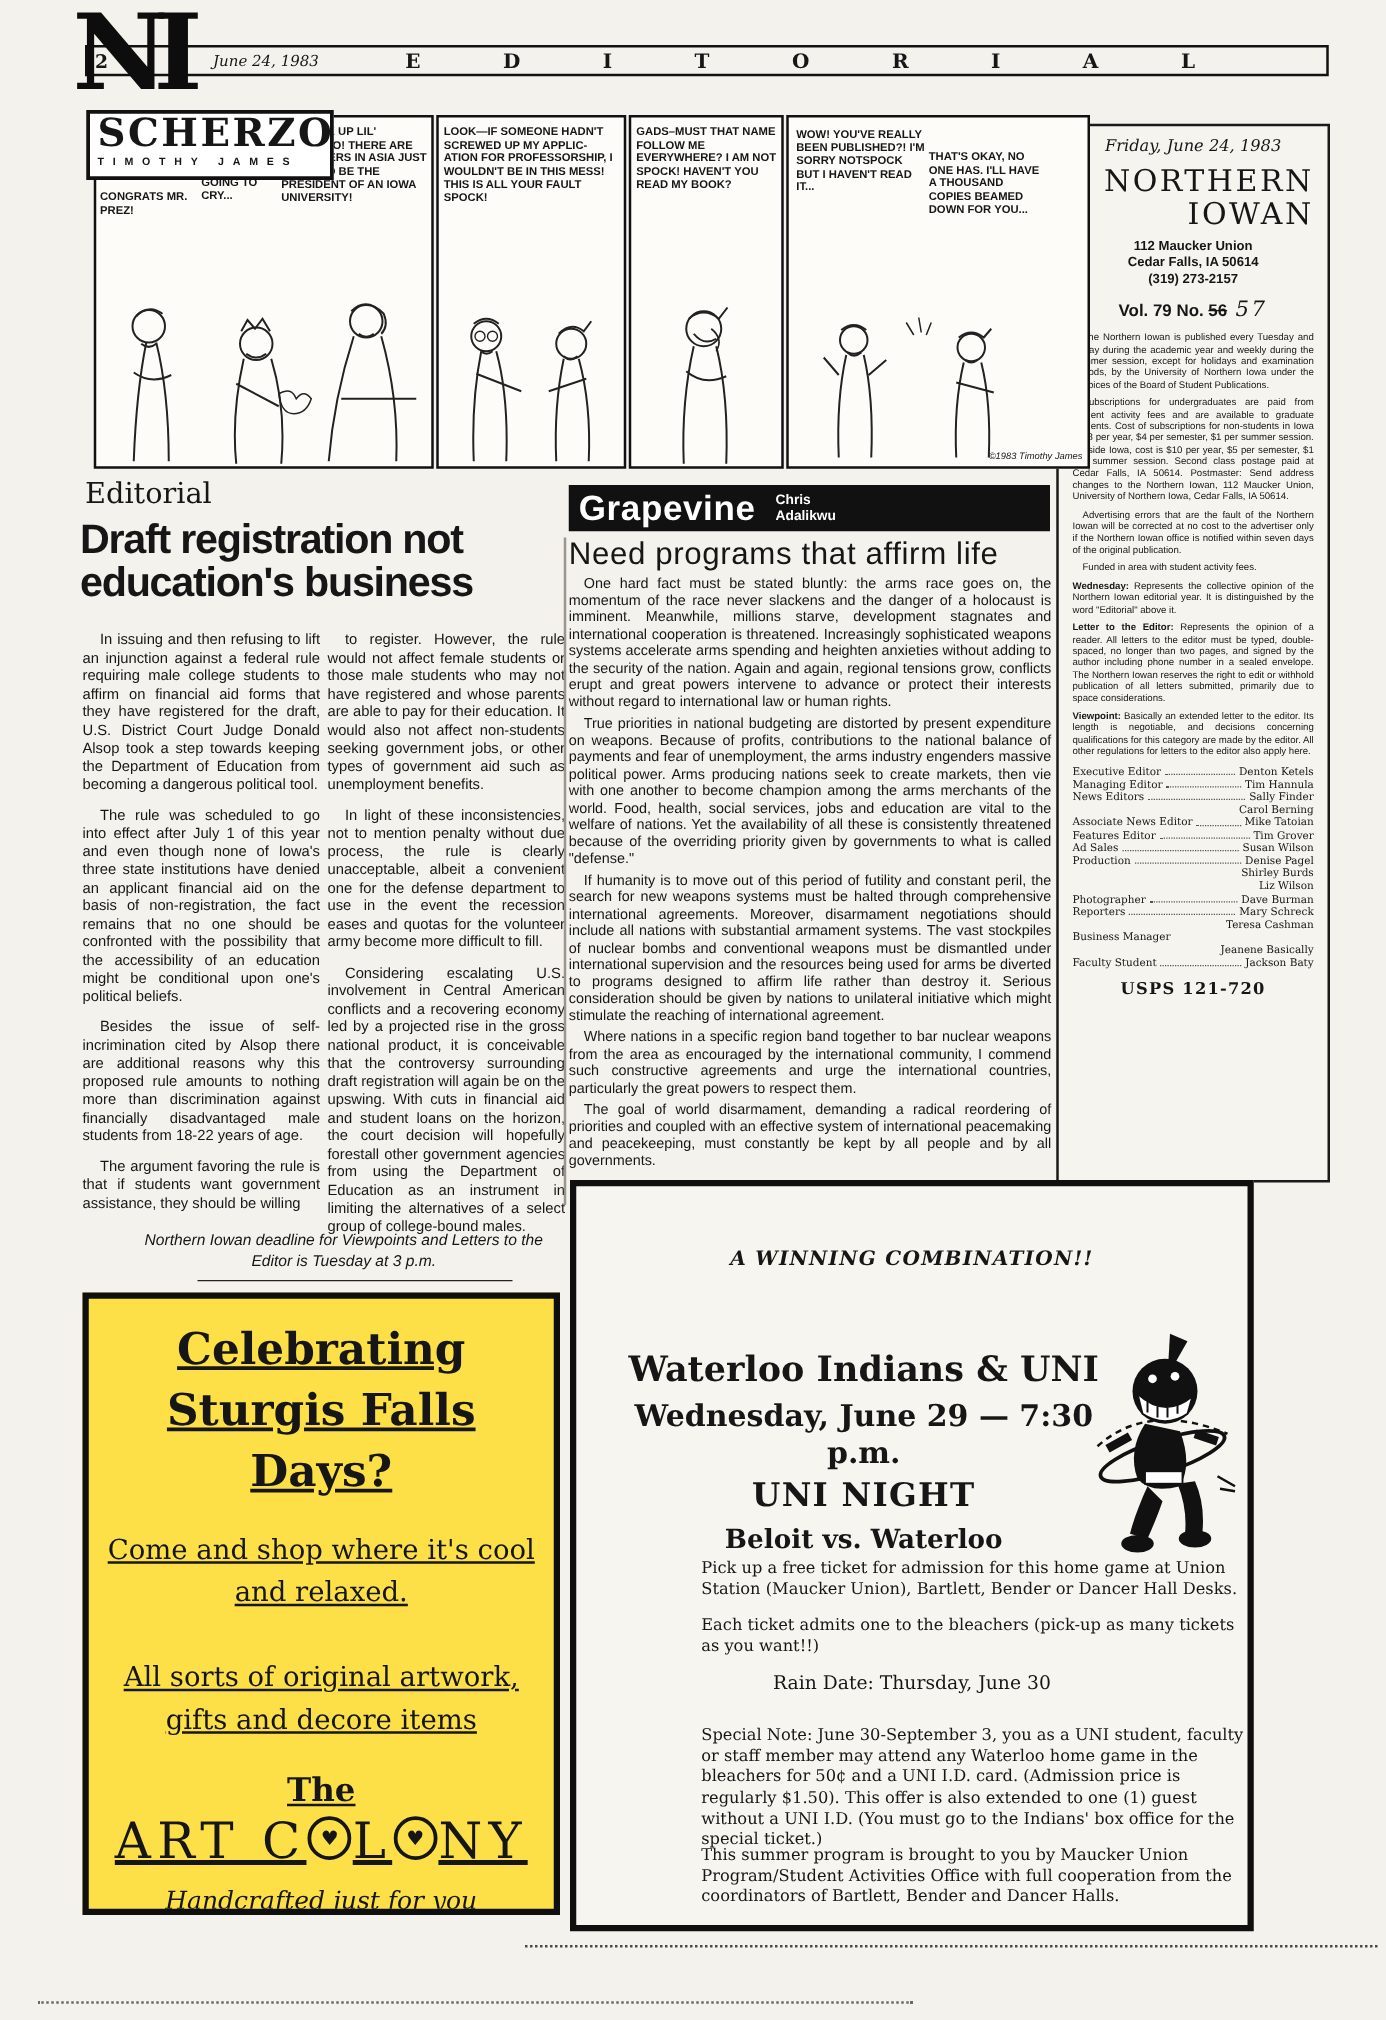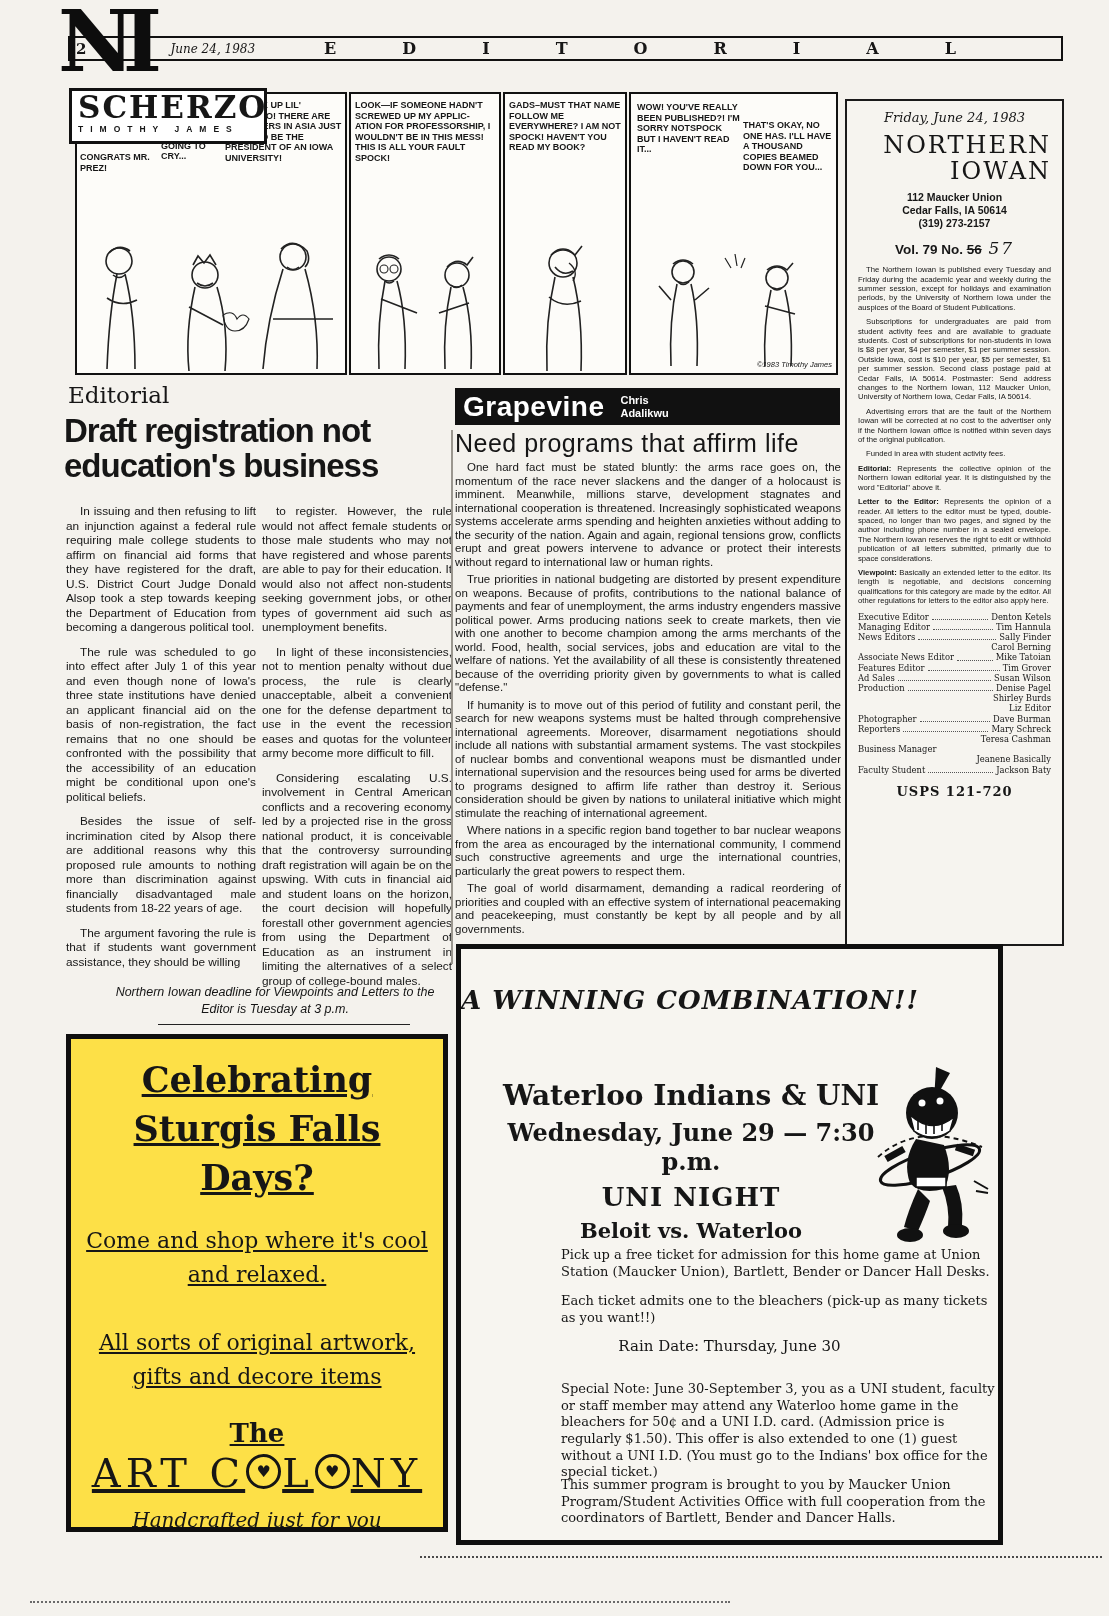--- a/index.html
+++ b/index.html
@@ -24,21 +24,21 @@
   .banner-title {
     flex:1; text-align:center; font-family:"DejaVu Serif", serif; font-weight:bold;
     font-size:16px; letter-spacing:66px; white-space:nowrap; overflow:hidden; margin-left:30px;
   }
   
   .comic { position:absolute; left:75px; top:92px; width:763px; height:283px; z-index:1; }
   .panel { position:absolute; top:0; height:283px; border:2.5px solid #111; background:#fdfcf9; box-sizing:border-box; }
   .panel-1 { left:0; width:272px; }
   .panel-2 { left:274px; width:152px; }
   .panel-3 { left:428px; width:124px; }
-  .panel-4 { left:554px; width:209px; }
+  .panel-4 { left:554px; width:243px; }
   .scherzo-box {
     position:absolute; left:-6px; top:-4px; width:198px; height:56px; z-index:4;
     background:#fff; border:3px solid #111; box-sizing:border-box; padding:1px 6px 0;
   }
   .scherzo-title { font-family:"DejaVu Serif", serif; font-weight:bold; font-size:31px; line-height:1.0; letter-spacing:2px; }
   .scherzo-author { font-size:8.5px; font-weight:bold; letter-spacing:7px; margin-top:1px; }
   .btxt { position:absolute; font-size:9px; font-weight:bold; line-height:1.18; text-transform:uppercase; z-index:2; }
   .p1-b1 { left:3px; top:58px; width:76px; }
   .p1-b2 { left:84px; top:36px; width:62px; }
   .p1-b3 { right:2px; top:6px; width:118px; text-align:left; }
@@ -110,21 +110,21 @@
     position:relative; top:2px; margin:0 1px;
   }
   .heart-o span { position:absolute; left:0; top:0; width:100%; height:100%; font-size:16px; line-height:29px; text-align:center; letter-spacing:0; }
   .al-tagline { font-style:italic; font-size:20px; margin-top:12px; }
   
   .ad-right {
     position:absolute; left:456px; top:944px; width:547px; height:601px;
     border:5px solid #0f0f0f; background:#f7f5f0; box-sizing:border-box;
     font-family:"DejaVu Serif", serif; overflow:hidden;
   }
-  .ar-headline { position:absolute; top:36px; left:0; width:100%; font-weight:bold; font-style:italic; font-size:26px; letter-spacing:1px; }
+  .ar-headline { position:absolute; top:48px; left:0; width:100%; text-align:center; font-weight:bold; font-style:italic; font-size:16px; letter-spacing:1px; }
   .ar-event { position:absolute; top:130px; left:20px; width:420px; text-align:center; }
   .ar-line1 { font-weight:bold; font-size:28px; }
   .ar-line2 { font-weight:bold; font-size:24px; margin-top:6px; }
   .ar-line3 { font-weight:bold; font-size:26px; margin-top:6px; letter-spacing:1px; }
   .ar-line4 { font-weight:bold; font-size:21px; margin-top:6px; }
   .ar-mascot { position:absolute; right:6px; top:112px; }
   .ar-para { position:absolute; left:100px; width:438px; font-size:13px; line-height:1.28; }
   .ar-p1 { top:298px; }
   .ar-p2 { top:344px; }
   .ar-rain { position:absolute; top:388px; left:0; width:100%; text-align:center; font-size:15px; }
@@ -233,21 +233,21 @@
       <span class="strike">56</span>
       <span class="hand">57</span>
     </div>
     <div class="mh-body">
       <p>The Northern Iowan is published every Tuesday and Friday during the academic year and weekly during the summer session, except for holidays and examination periods, by the University of Northern Iowa under the auspices of the Board of Student Publications.</p>
       <p>Subscriptions for undergraduates are paid from student activity fees and are available to graduate students. Cost of subscriptions for non-students in Iowa is $8 per year, $4 per semester, $1 per summer session. Outside Iowa, cost is $10 per year, $5 per semester, $1 per summer session. Second class postage paid at Cedar Falls, IA 50614. Postmaster: Send address changes to the Northern Iowan, 112 Maucker Union, University of Northern Iowa, Cedar Falls, IA 50614.</p>
       <p>Advertising errors that are the fault of the Northern Iowan will be corrected at no cost to the advertiser only if the Northern Iowan office is notified within seven days of the original publication.</p>
       <p>Funded in area with student activity fees.</p>
     </div>
     <div class="mh-policy">
-      <p><b>Editorial:</b> <span>Represents the collective opinion of the Northern Iowan editorial year. It is distinguished by the word "Editorial" above it.</span></p>
+      <p><b>Wednesday:</b> <span>Represents the collective opinion of the Northern Iowan editorial year. It is distinguished by the word "Editorial" above it.</span></p>
       <p><b>Letter to the Editor:</b> <span>Represents the opinion of a reader. All letters to the editor must be typed, double-spaced, no longer than two pages, and signed by the author including phone number in a sealed envelope. The Northern Iowan reserves the right to edit or withhold publication of all letters submitted, primarily due to space considerations.</span></p>
       <p><b>Viewpoint:</b> <span>Basically an extended letter to the editor. Its length is negotiable, and decisions concerning qualifications for this category are made by the editor. All other regulations for letters to the editor also apply here.</span></p>
     </div>
     <div class="mh-staff">
       <div class="m-staff-row">
           <span>Executive Editor</span>
           <span class="dots"></span>
           <span>Denton Ketels</span>
         </div>
       <div class="m-staff-row">
@@ -280,21 +280,21 @@
         </div>
       <div class="m-staff-row">
           <span>Production</span>
           <span class="dots"></span>
           <span>Denise Pagel</span>
         </div>
       <div class="m-staff-row cont">
           <span>Shirley Burds</span>
         </div>
       <div class="m-staff-row cont">
-          <span>Liz Editor</span>
+          <span>Liz Wilson</span>
         </div>
       <div class="m-staff-row">
           <span>Photographer</span>
           <span class="dots"></span>
           <span>Dave Burman</span>
         </div>
       <div class="m-staff-row">
           <span>Reporters</span>
           <span class="dots"></span>
           <span>Mary Schreck</span>

